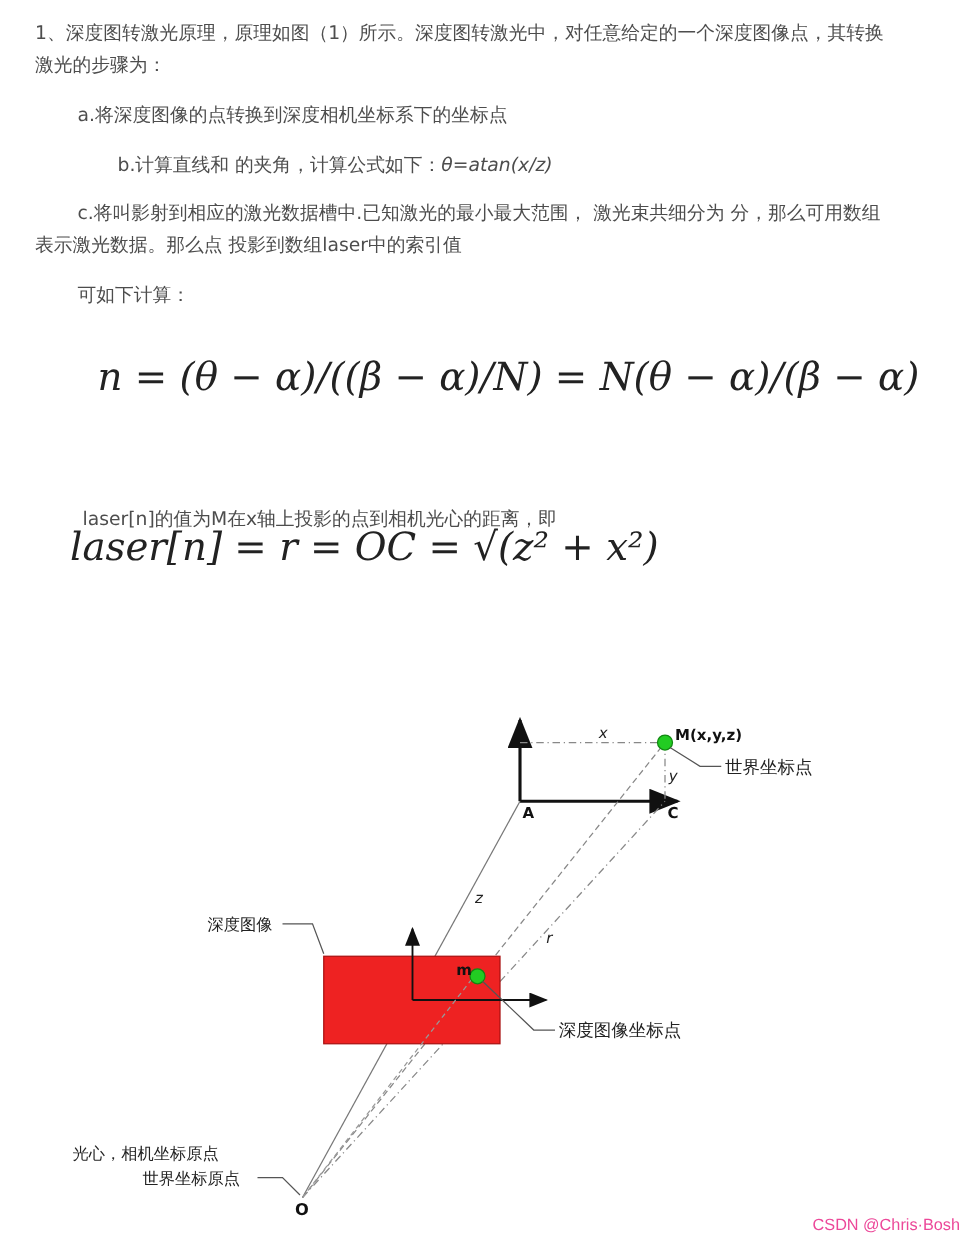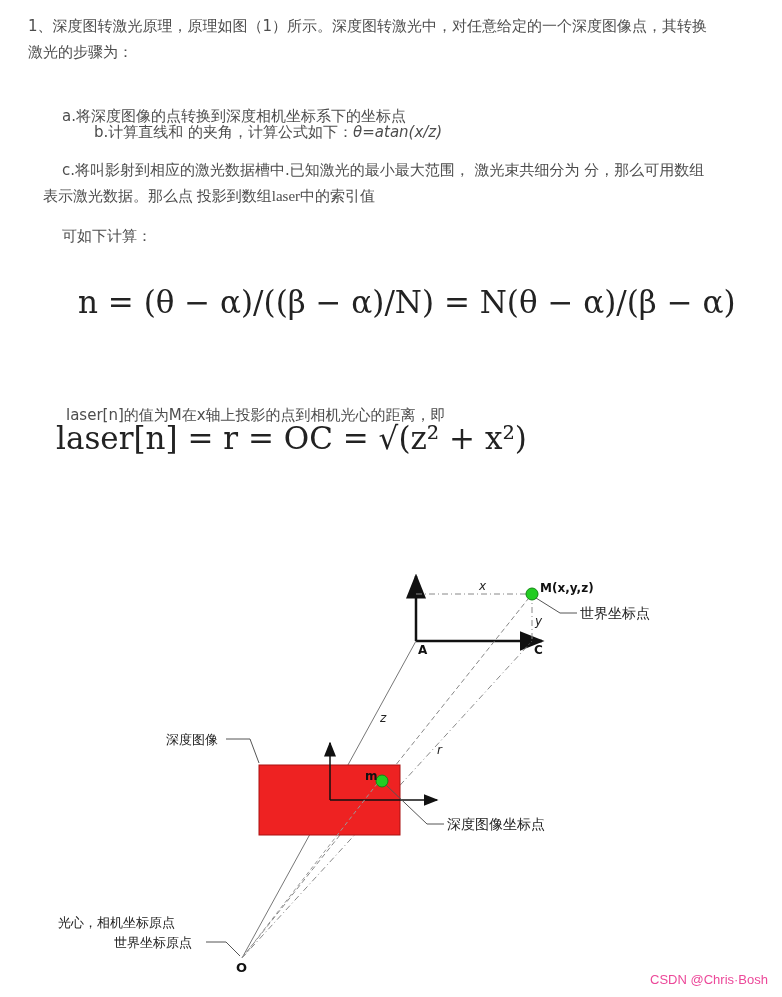--- a/index.html
+++ b/index.html
@@ -1,33 +1,33 @@
 <!DOCTYPE html>
 <html><head>
 <meta charset="utf-8">
 <style>
   html, body { margin:0; padding:0; background:#ffffff; }
   body { width:782px; height:997px; position:relative; overflow:hidden;
          font-family:"DejaVu Sans","Liberation Sans",sans-serif; color:#4d4d4d; }
   .p { position:absolute; font-size:15px; line-height:24px; margin:0; white-space:nowrap; }
-  .math { position:absolute; font-family:"DejaVu Serif","Liberation Serif",serif; color:#222; white-space:nowrap; }
+  .math { position:absolute; font-family:"DejaVu Serif","Liberation Serif",serif; font-style:italic; color:#222; white-space:nowrap; }
   .wm { position:absolute; right:14px; top:972px; font-size:13px; color:#ec4899; font-family:"Liberation Sans",sans-serif; }
   svg text { font-family:"DejaVu Sans","Liberation Sans",sans-serif; }
 </style>
 </head>
 <body>
 
 <p class="p" style="left:28px;top:14px;">1、深度图转激光原理，原理如图（1）所示。深度图转激光中，对任意给定的一个深度图像点，其转换</p>
 <p class="p" style="left:28px;top:40px;">激光的步骤为：</p>
-<p class="p" style="left:62px;top:80px;margin-top:24px;">a.将深度图像的点转换到深度相机坐标系下的坐标点</p>
+<p class="p" style="left:62px;top:80px;">a.将深度图像的点转换到深度相机坐标系下的坐标点</p>
 <p class="p" style="left:62px;top:120px;margin-left:32px;">
   <span>b.计算直线和 的夹角，计算公式如下：</span><i>θ=atan(x/z)</i>
 </p>
 <p class="p" style="left:62px;top:158px;">c.将叫影射到相应的激光数据槽中.已知激光的最小最大范围， 激光束共细分为 分，那么可用数组</p>
-<p class="p" style="left:43px;top:184px;font-family:Liberation Serif, serif;">表示激光数据。那么点 投影到数组laser中的索引值</p>
+<p class="p" style="left:28px;top:184px;">表示激光数据。那么点 投影到数组laser中的索引值</p>
 <p class="p" style="left:62px;top:224px;">可如下计算：</p>
 
 <div class="math" style="left:78px;top:284px;font-size:31px;">n = (θ − α)/((β − α)/N) = N(θ − α)/(β − α)</div>
 
 <p class="p" style="left:66px;top:370px;margin-top:33px;">laser[n]的值为M在x轴上投影的点到相机光心的距离，即</p>
 
 <div class="math" style="left:56px;top:420px;font-size:31px;">laser[n] = r = OC = √(z² + x²)</div>
 
 <svg style="position:absolute;left:0;top:560px;" width="782" height="420" viewBox="0 560 782 420">
   <defs>

